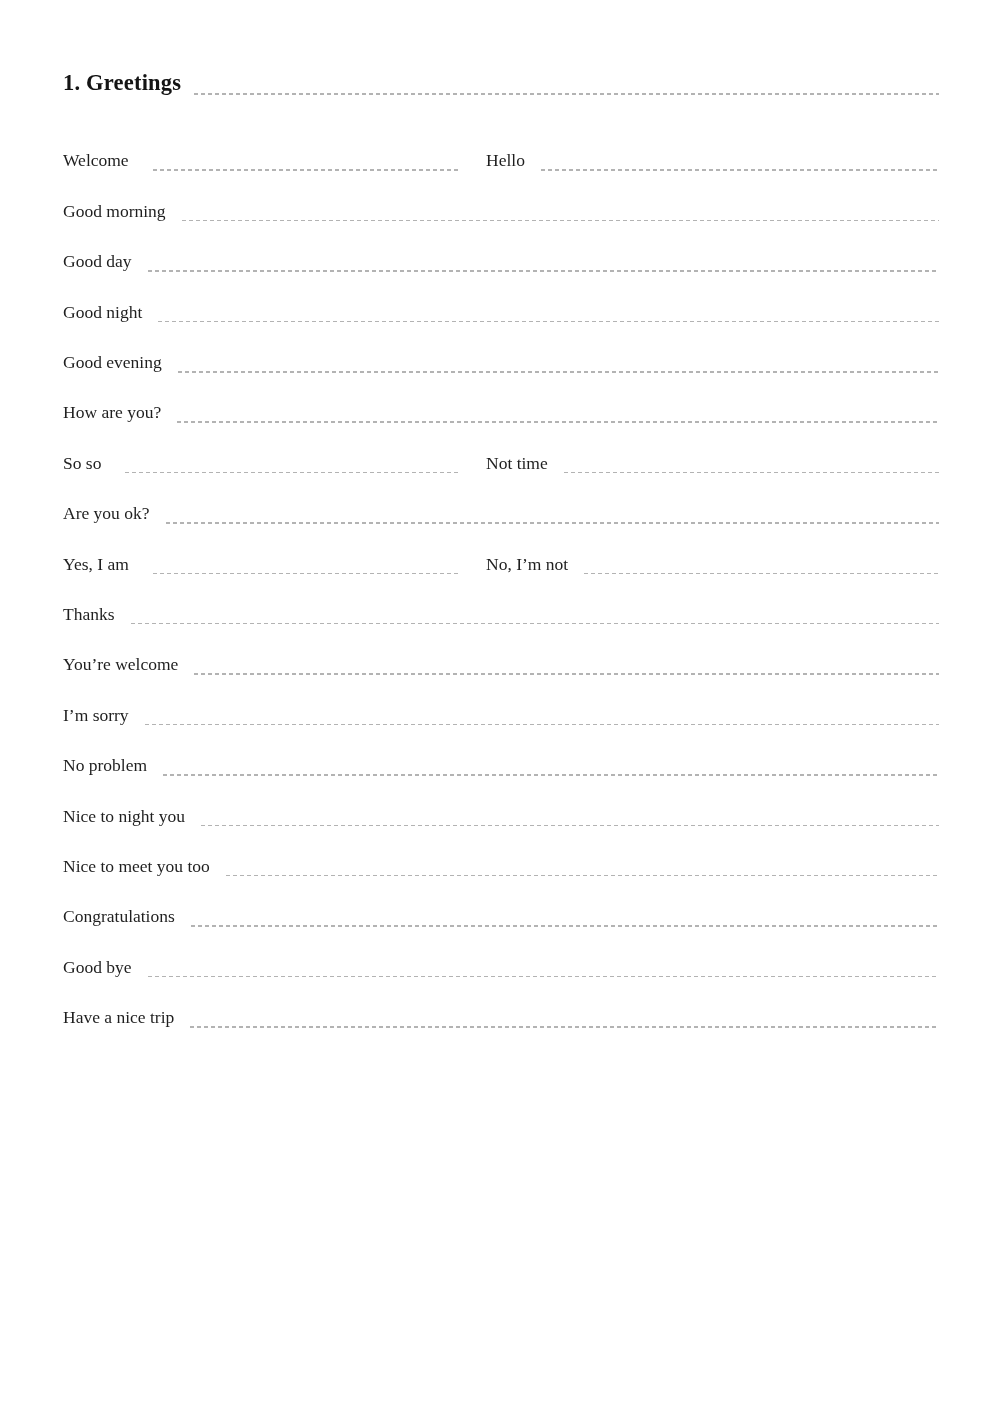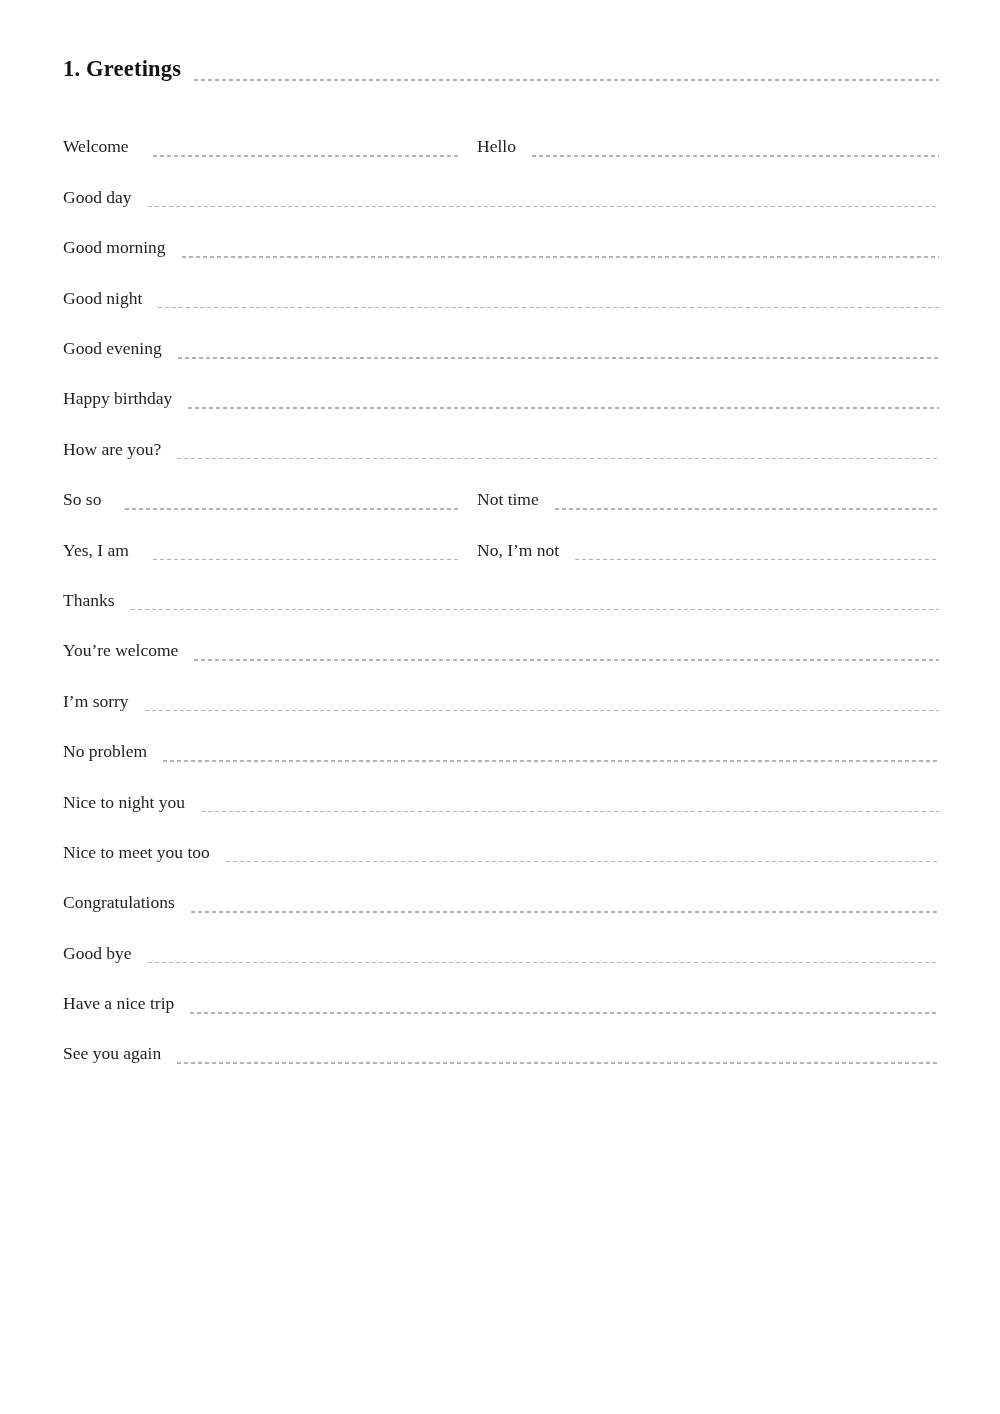--- a/index.html
+++ b/index.html
@@ -12,21 +12,21 @@
     color: #1f1f1f;
     overflow: hidden;
   }
   .content {
     position: absolute;
     left: 63px;
     right: 61px;
     top: 0;
   }
   .title-row {
-    margin-top: 52px;
+    margin-top: 66px;
     height: 34px;
     display: flex;
     align-items: center;
   }
   .title {
     margin: 0;
     font-size: 22.5px;
     font-weight: 700;
     color: #141414;
     line-height: 34px;
@@ -38,21 +38,21 @@
     display: flex;
     align-items: center;
     height: 50.4px;
   }
   .cell {
     display: flex;
     align-items: center;
     height: 100%;
   }
   .cell-left  { width: 397px; flex: none; gap: 8px; }
-  .cell-right { flex: 1; margin-left: 17px; }
+  .cell-right { flex: 1; margin-left: 26px; }
   .label {
     font-size: 17.5px;
     line-height: 1;
     white-space: nowrap;
     color: #1f1f1f;
   }
   .dots {
     flex: 1;
     height: 1.5px;
     margin-left: 16px;
@@ -78,52 +78,52 @@
           <div class="cell cell-left">
             <div class="label">Welcome</div>
             <div class="dots"></div>
           </div>
           <div class="cell cell-right">
             <div class="label">Hello</div>
             <div class="dots"></div>
           </div>
         </div>
         <div class="row">
-          <div class="label">Good day</div>
+          <div class="label">Good morning</div>
           <div class="dots"></div>
         </div>
         <div class="row">
-          <div class="label">Good morning</div>
+          <div class="label">Good day</div>
           <div class="dots"></div>
         </div>
         <div class="row">
           <div class="label">Good night</div>
           <div class="dots"></div>
         </div>
         <div class="row">
           <div class="label">Good evening</div>
-          <div class="dots"></div>
-        </div>
-        <div class="row">
-          <div class="label">Happy birthday</div>
           <div class="dots"></div>
         </div>
         <div class="row">
           <div class="label">How are you?</div>
           <div class="dots"></div>
         </div>
         <div class="row">
           <div class="cell cell-left">
             <div class="label">So so</div>
             <div class="dots"></div>
           </div>
           <div class="cell cell-right">
             <div class="label">Not time</div>
             <div class="dots"></div>
           </div>
+        </div>
+        <div class="row">
+          <div class="label">Are you ok?</div>
+          <div class="dots"></div>
         </div>
         <div class="row">
           <div class="cell cell-left">
             <div class="label">Yes, I am</div>
             <div class="dots"></div>
           </div>
           <div class="cell cell-right">
             <div class="label">No, I’m not</div>
             <div class="dots"></div>
           </div>
@@ -157,19 +157,15 @@
           <div class="dots"></div>
         </div>
         <div class="row">
           <div class="label">Good bye</div>
           <div class="dots"></div>
         </div>
         <div class="row">
           <div class="label">Have a nice trip</div>
           <div class="dots"></div>
         </div>
-        <div class="row">
-          <div class="label">See you again</div>
-          <div class="dots"></div>
-        </div>
       </div>
   </div>
 </div>
 
 </body></html>

